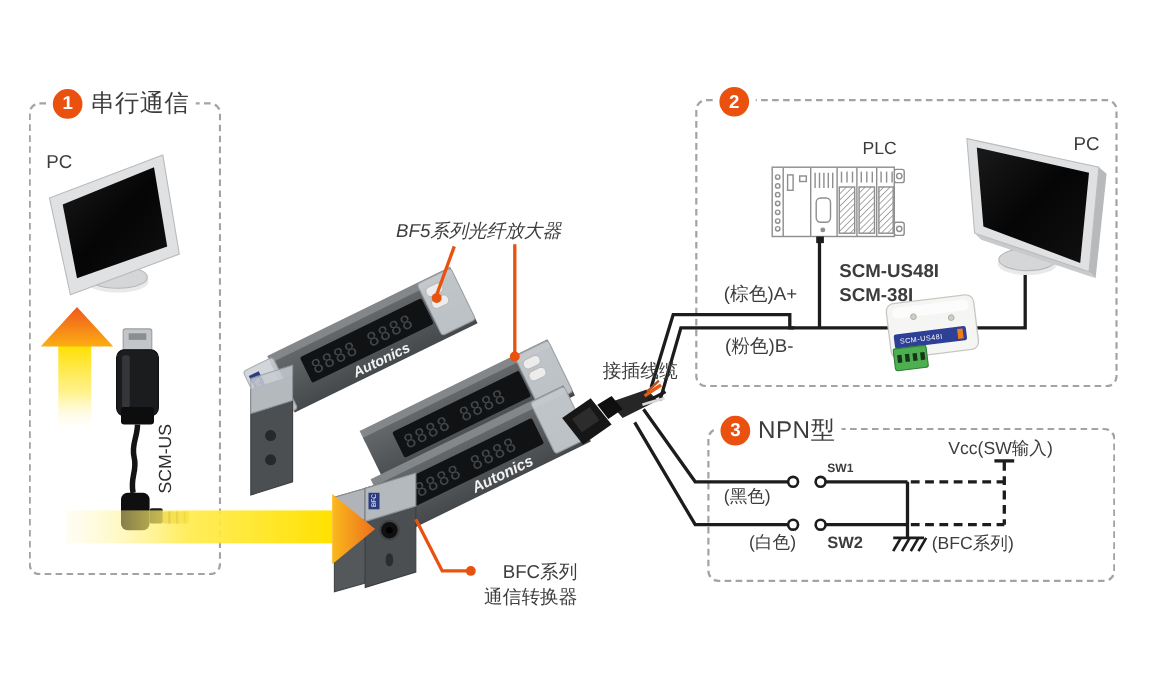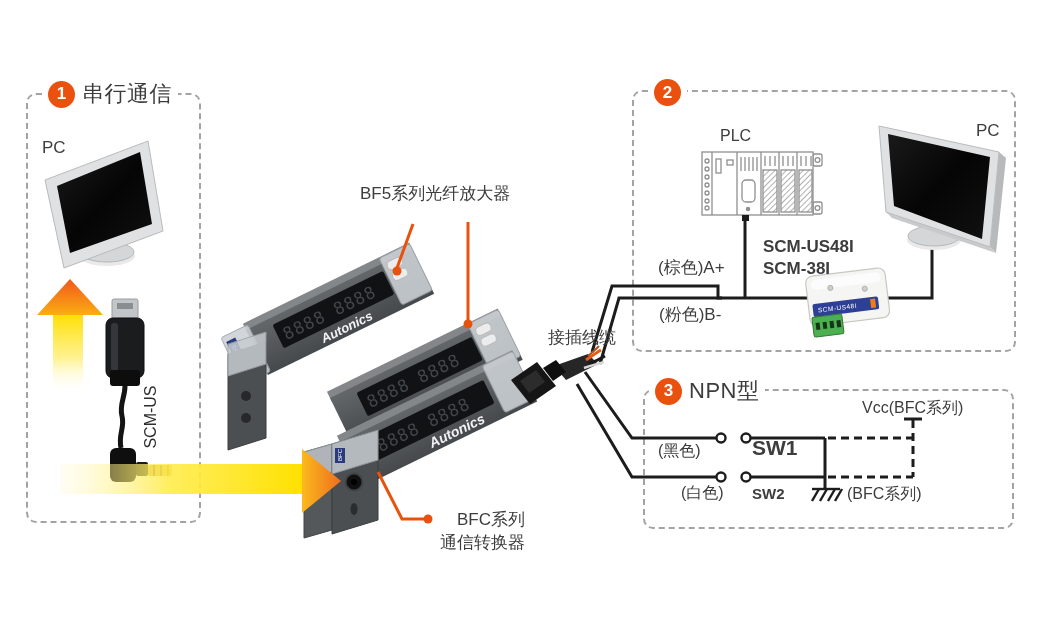--- a/index.html
+++ b/index.html
@@ -281,36 +281,36 @@
     <span class="badge">2</span>
   </div>
   <div class="sec-title" style="left:649px;top:376px;">
     <span class="badge">3</span>
     <span class="t">NPN型</span>
   </div>
 
   <div class="lbl" style="left:42px;top:138px;">PC</div>
   <div class="vert">SCM-US</div>
 
-  <div class="lbl" style="left:360px;top:182px;">BF5系列光纤放大器</div>
+  <div class="lbl" style="left:360px;top:198px;font-style:italic;">BF5系列光纤放大器</div>
   <div class="lbl" style="left:548px;top:326px;">接插线缆</div>
   <div class="lbl two" style="left:440px;top:508px;">
     <div>BFC系列</div>
     <div>通信转换器</div>
   </div>
 
-  <div class="lbl small" style="left:720px;top:127px;">PLC</div>
+  <div class="lbl small" style="left:784px;top:127px;">PLC</div>
   <div class="lbl" style="left:976px;top:121px;">PC</div>
   <div class="lbl" style="left:658px;top:256px;">(棕色)A+</div>
   <div class="lbl" style="left:659px;top:303px;">(粉色)B-</div>
   <div class="lbl model" style="left:763px;top:236px;">
     <div>SCM-US48I</div>
     <div>SCM-38I</div>
   </div>
 
   <div class="lbl small" style="left:658px;top:441px;">(黑色)</div>
   <div class="lbl small" style="left:658px;top:483px;margin-left:23px;">(白色)</div>
-  <div class="lbl small bold" style="left:752px;top:436px;font-size:21px;">SW1</div>
+  <div class="lbl small bold" style="left:752px;top:420px;font-size:11px;">SW1</div>
   <div class="lbl small bold" style="left:752px;top:485px;font-size:15px;">SW2</div>
-  <div class="lbl small" style="left:862px;top:398px;">Vcc(BFC系列)</div>
+  <div class="lbl small" style="left:862px;top:398px;">Vcc(SW输入)</div>
   <div class="lbl small" style="left:847px;top:484px;">(BFC系列)</div>
 
 </div>
 
 </body></html>

